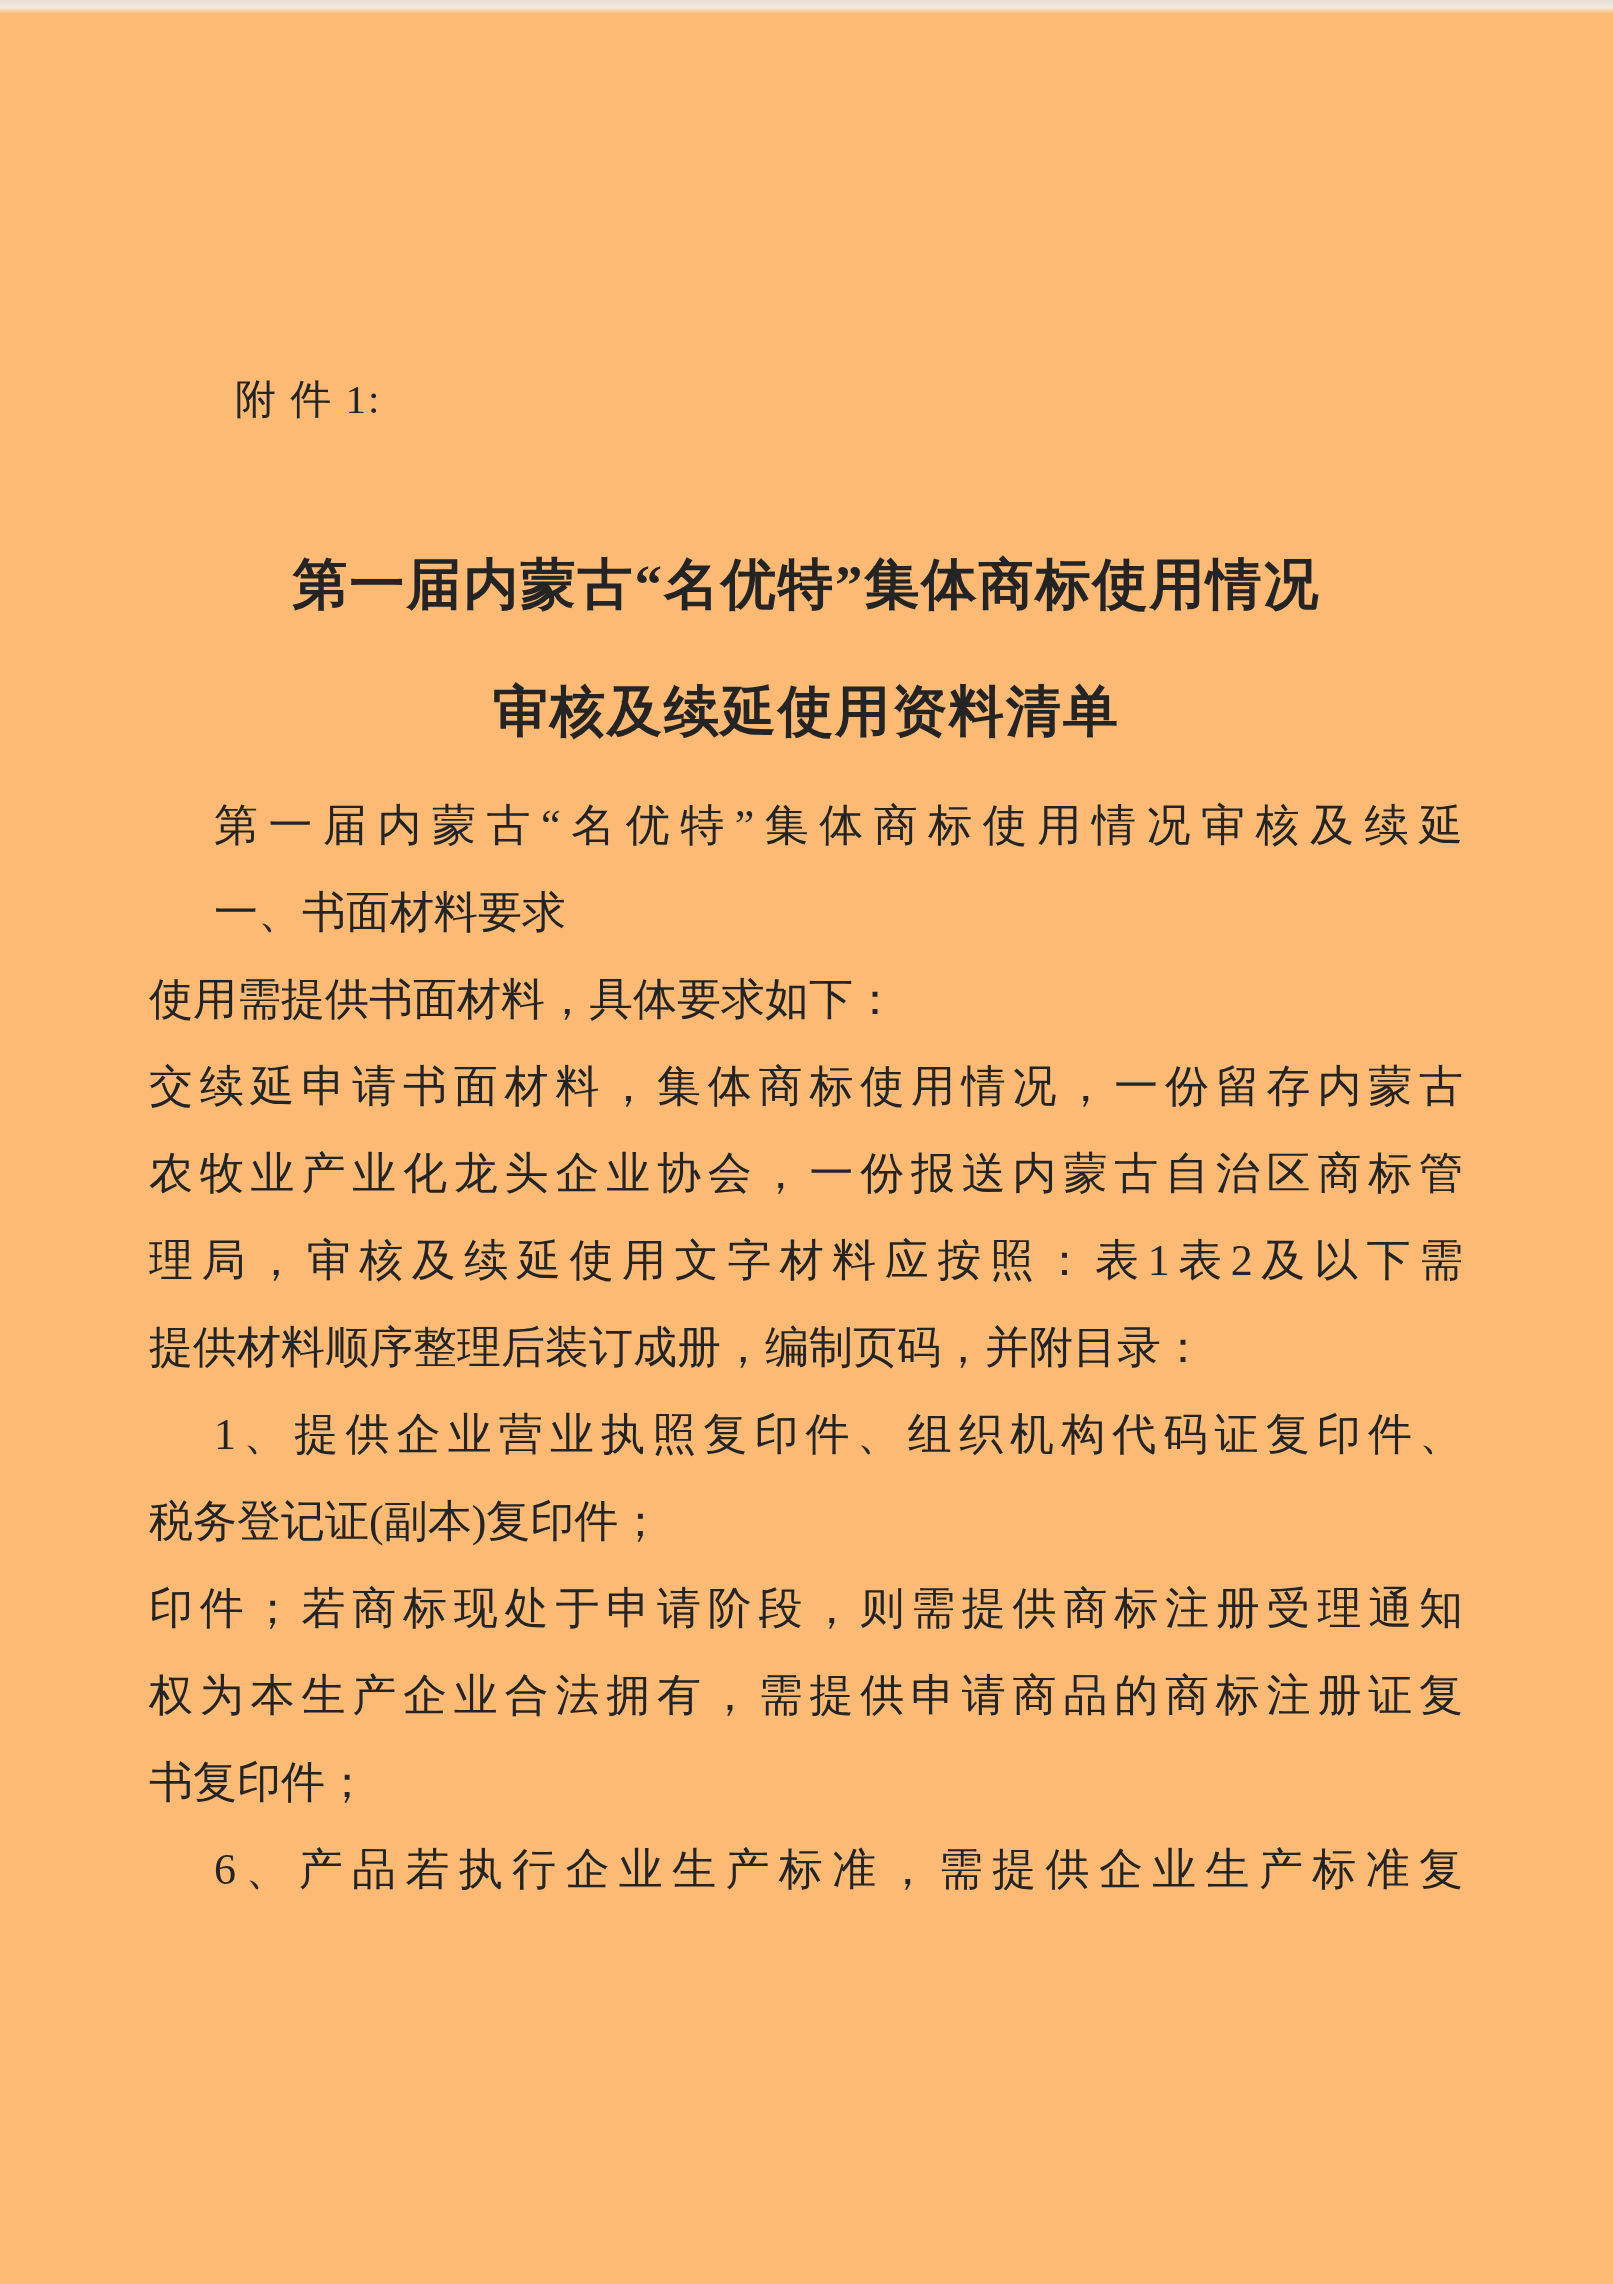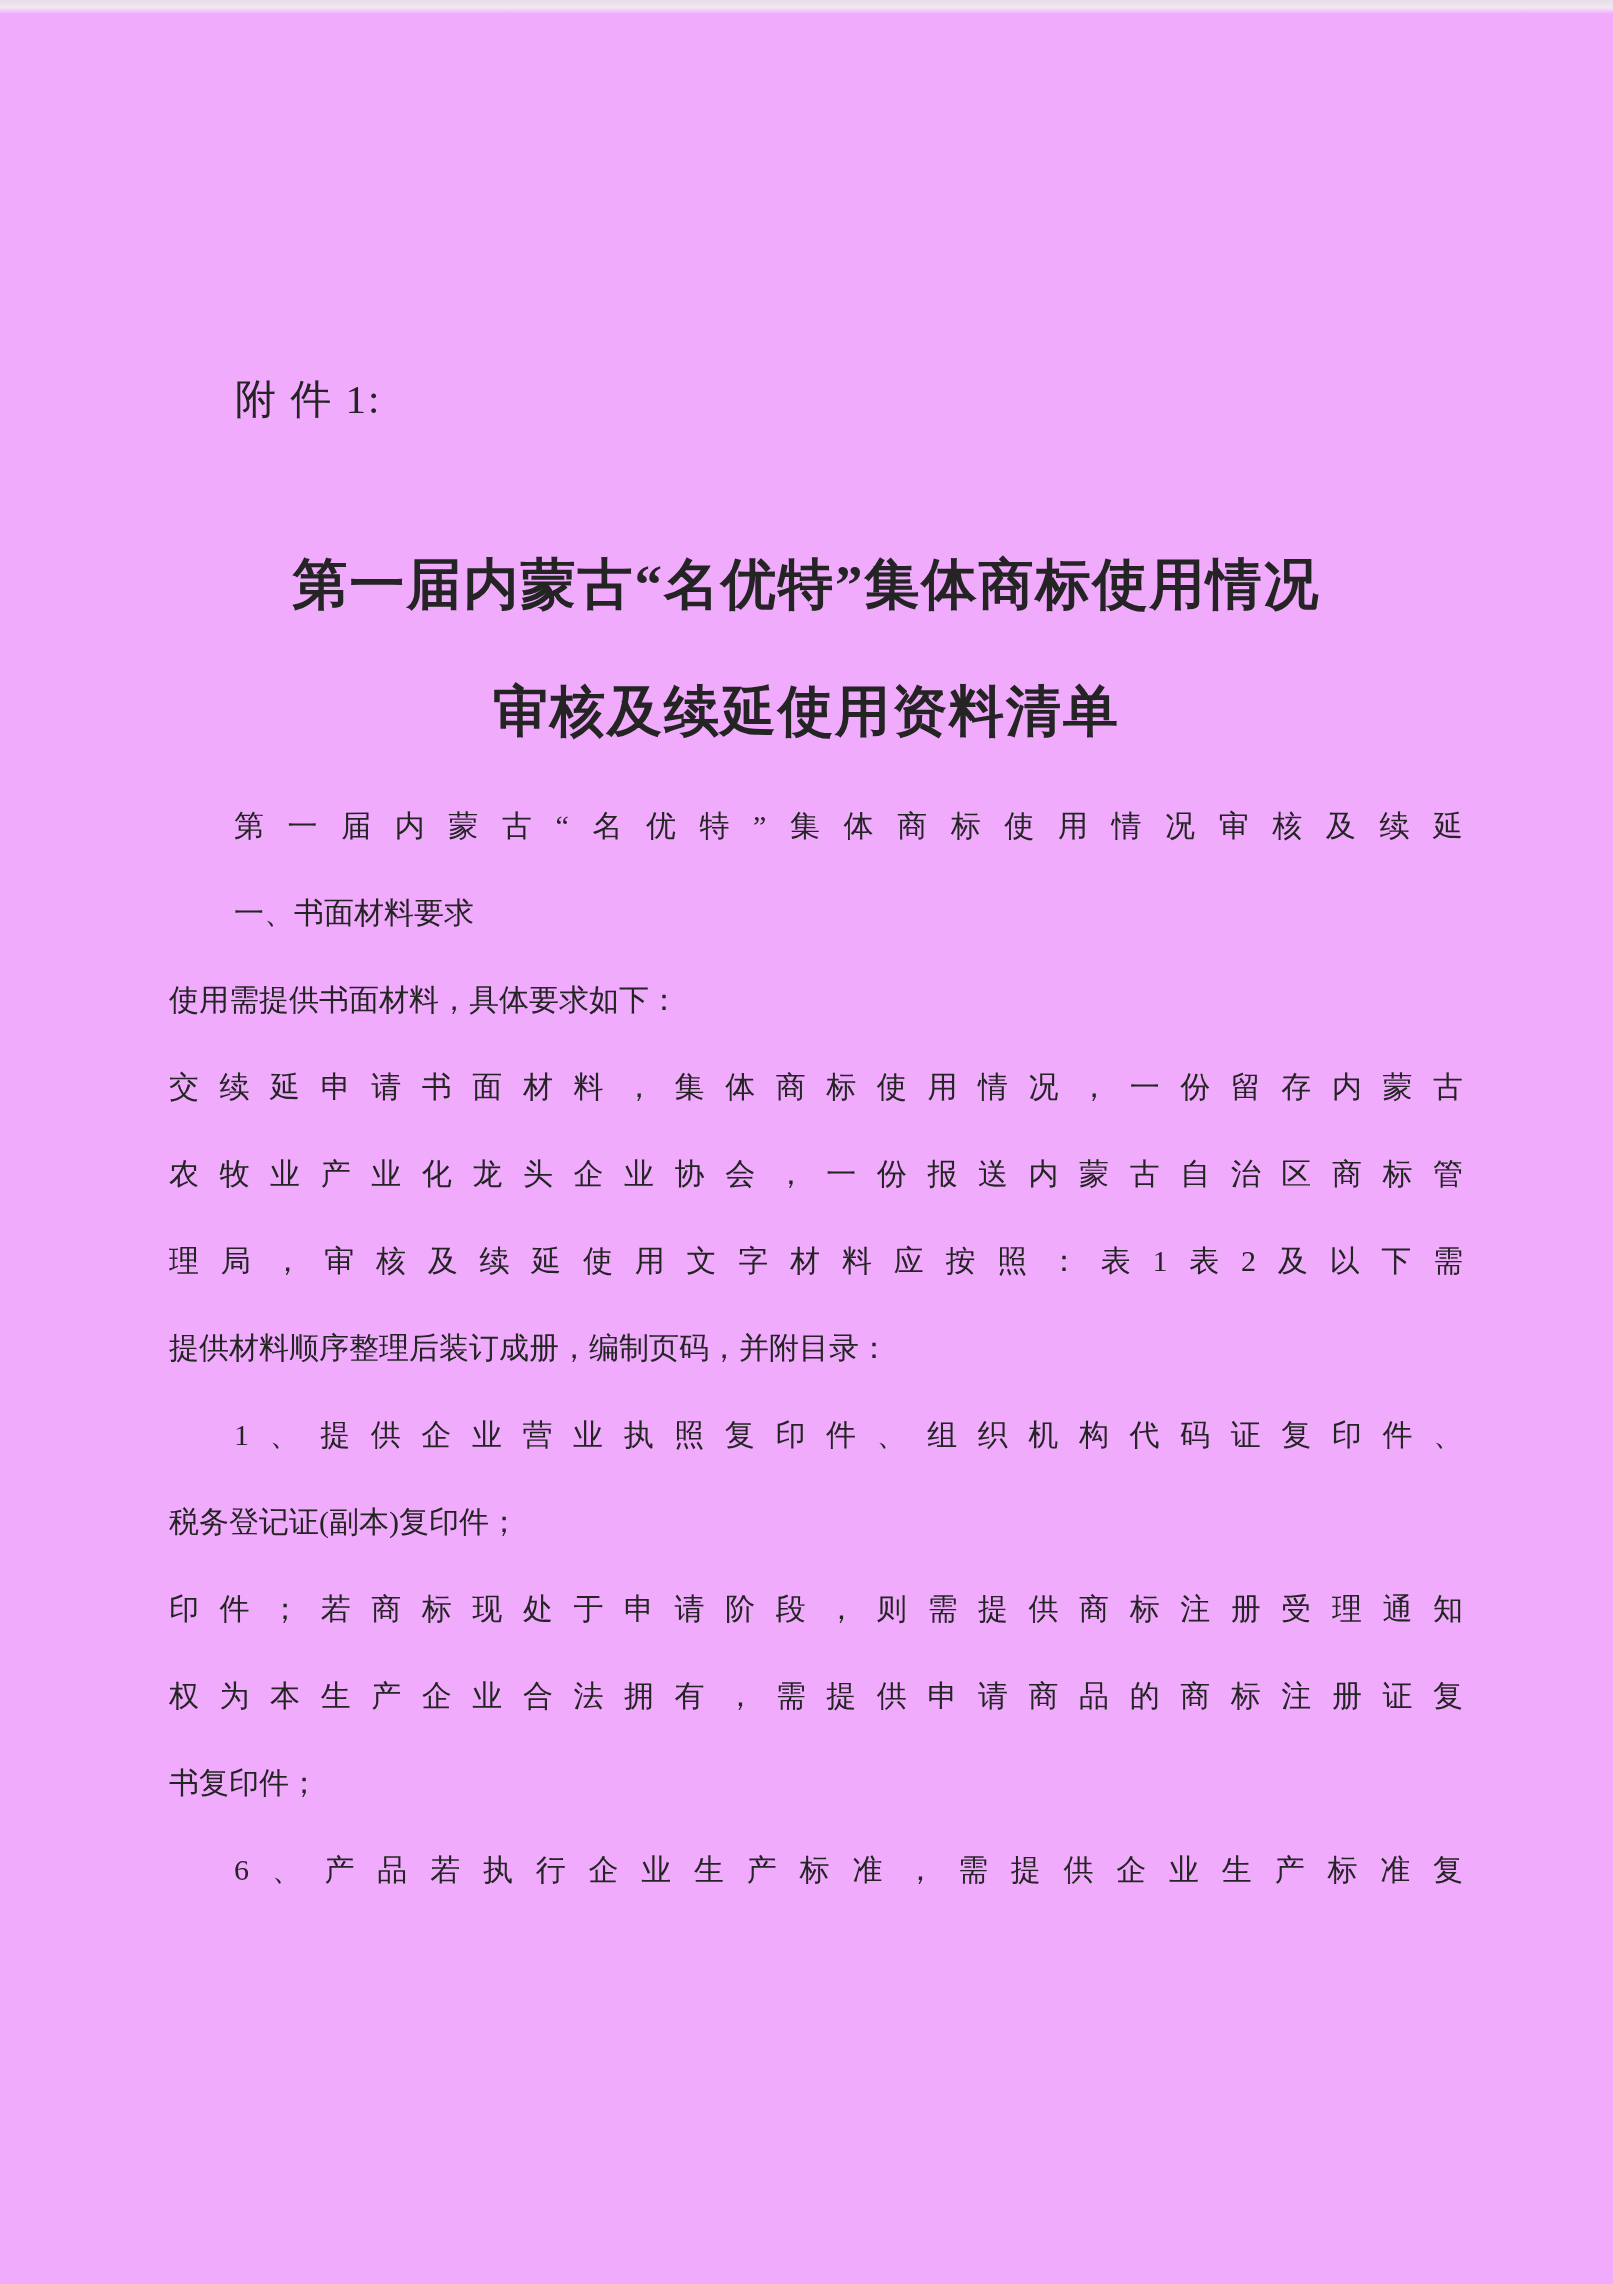--- a/index.html
+++ b/index.html
@@ -5,21 +5,21 @@
   html, body {
     margin: 0;
     padding: 0;
     background: #888;
   }
   .page {
     position: relative;
     width: 1613px;
     height: 2285px;
     margin: 0 auto;
-    background: #f0abfc;
+    background: #fdba74;
     color: #242424;
     font-family: "Liberation Serif", "DejaVu Serif", serif;
     overflow: hidden;
   }
   
   .scan-band {
     position: absolute;
     top: 0; left: 0; right: 0;
     height: 13.7px;
     background: linear-gradient(to bottom, #e6e6e4 0%, #f2f2f0 55%, rgba(251,251,250,0) 100%);
@@ -47,23 +47,22 @@
   }
   .body-block {
     position: absolute;
     left: 149px;
     top: 782px;
     width: 1314px;
   }
   .line {
     height: 87px;
     line-height: 87px;
-    font-size: 30px;
+    font-size: 44px;
     white-space: nowrap;
-    margin-left: 20px;
   }
   .line.stretch {
     white-space: normal;
     text-align: justify;
     text-align-last: justify;
   }
   .line.indent {
     text-indent: 65px;
   }
 </style>

